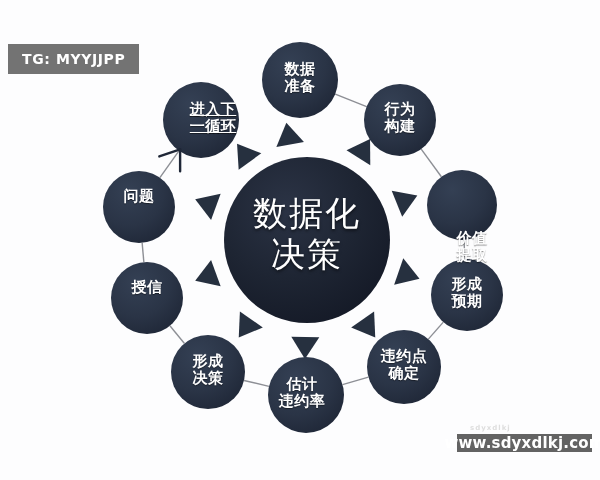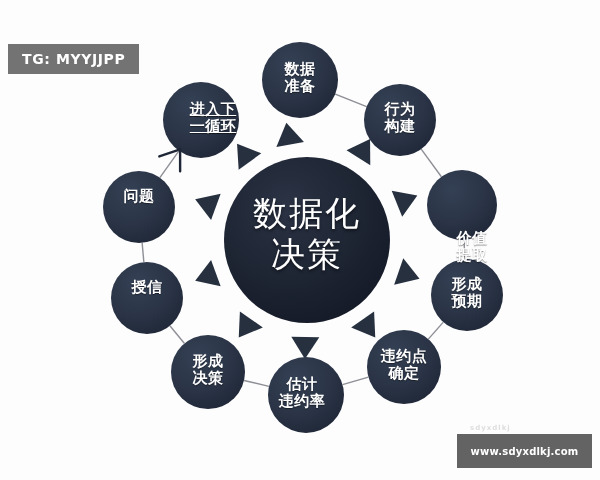--- a/index.html
+++ b/index.html
@@ -64,23 +64,23 @@
     padding: 7px 14px;
     background: #737373;
     font-size: 14px;
     letter-spacing: 0.6px;
     margin-top: 36px;
   }
   #watermark-bottom {
     left: 457px;
     top: 434px;
     width: 135px;
-    height: 34px;
+    height: 18px;
     background: #636363;
-    font-size: 10px;
+    font-size: 15px;
     letter-spacing: 0.2px;
   }
   #watermark-ghost {
     position: absolute;
     left: 470px;
     top: 424px;
     font-size: 7px;
     color: #dedede;
     letter-spacing: 1px;
     font-weight: 700;

